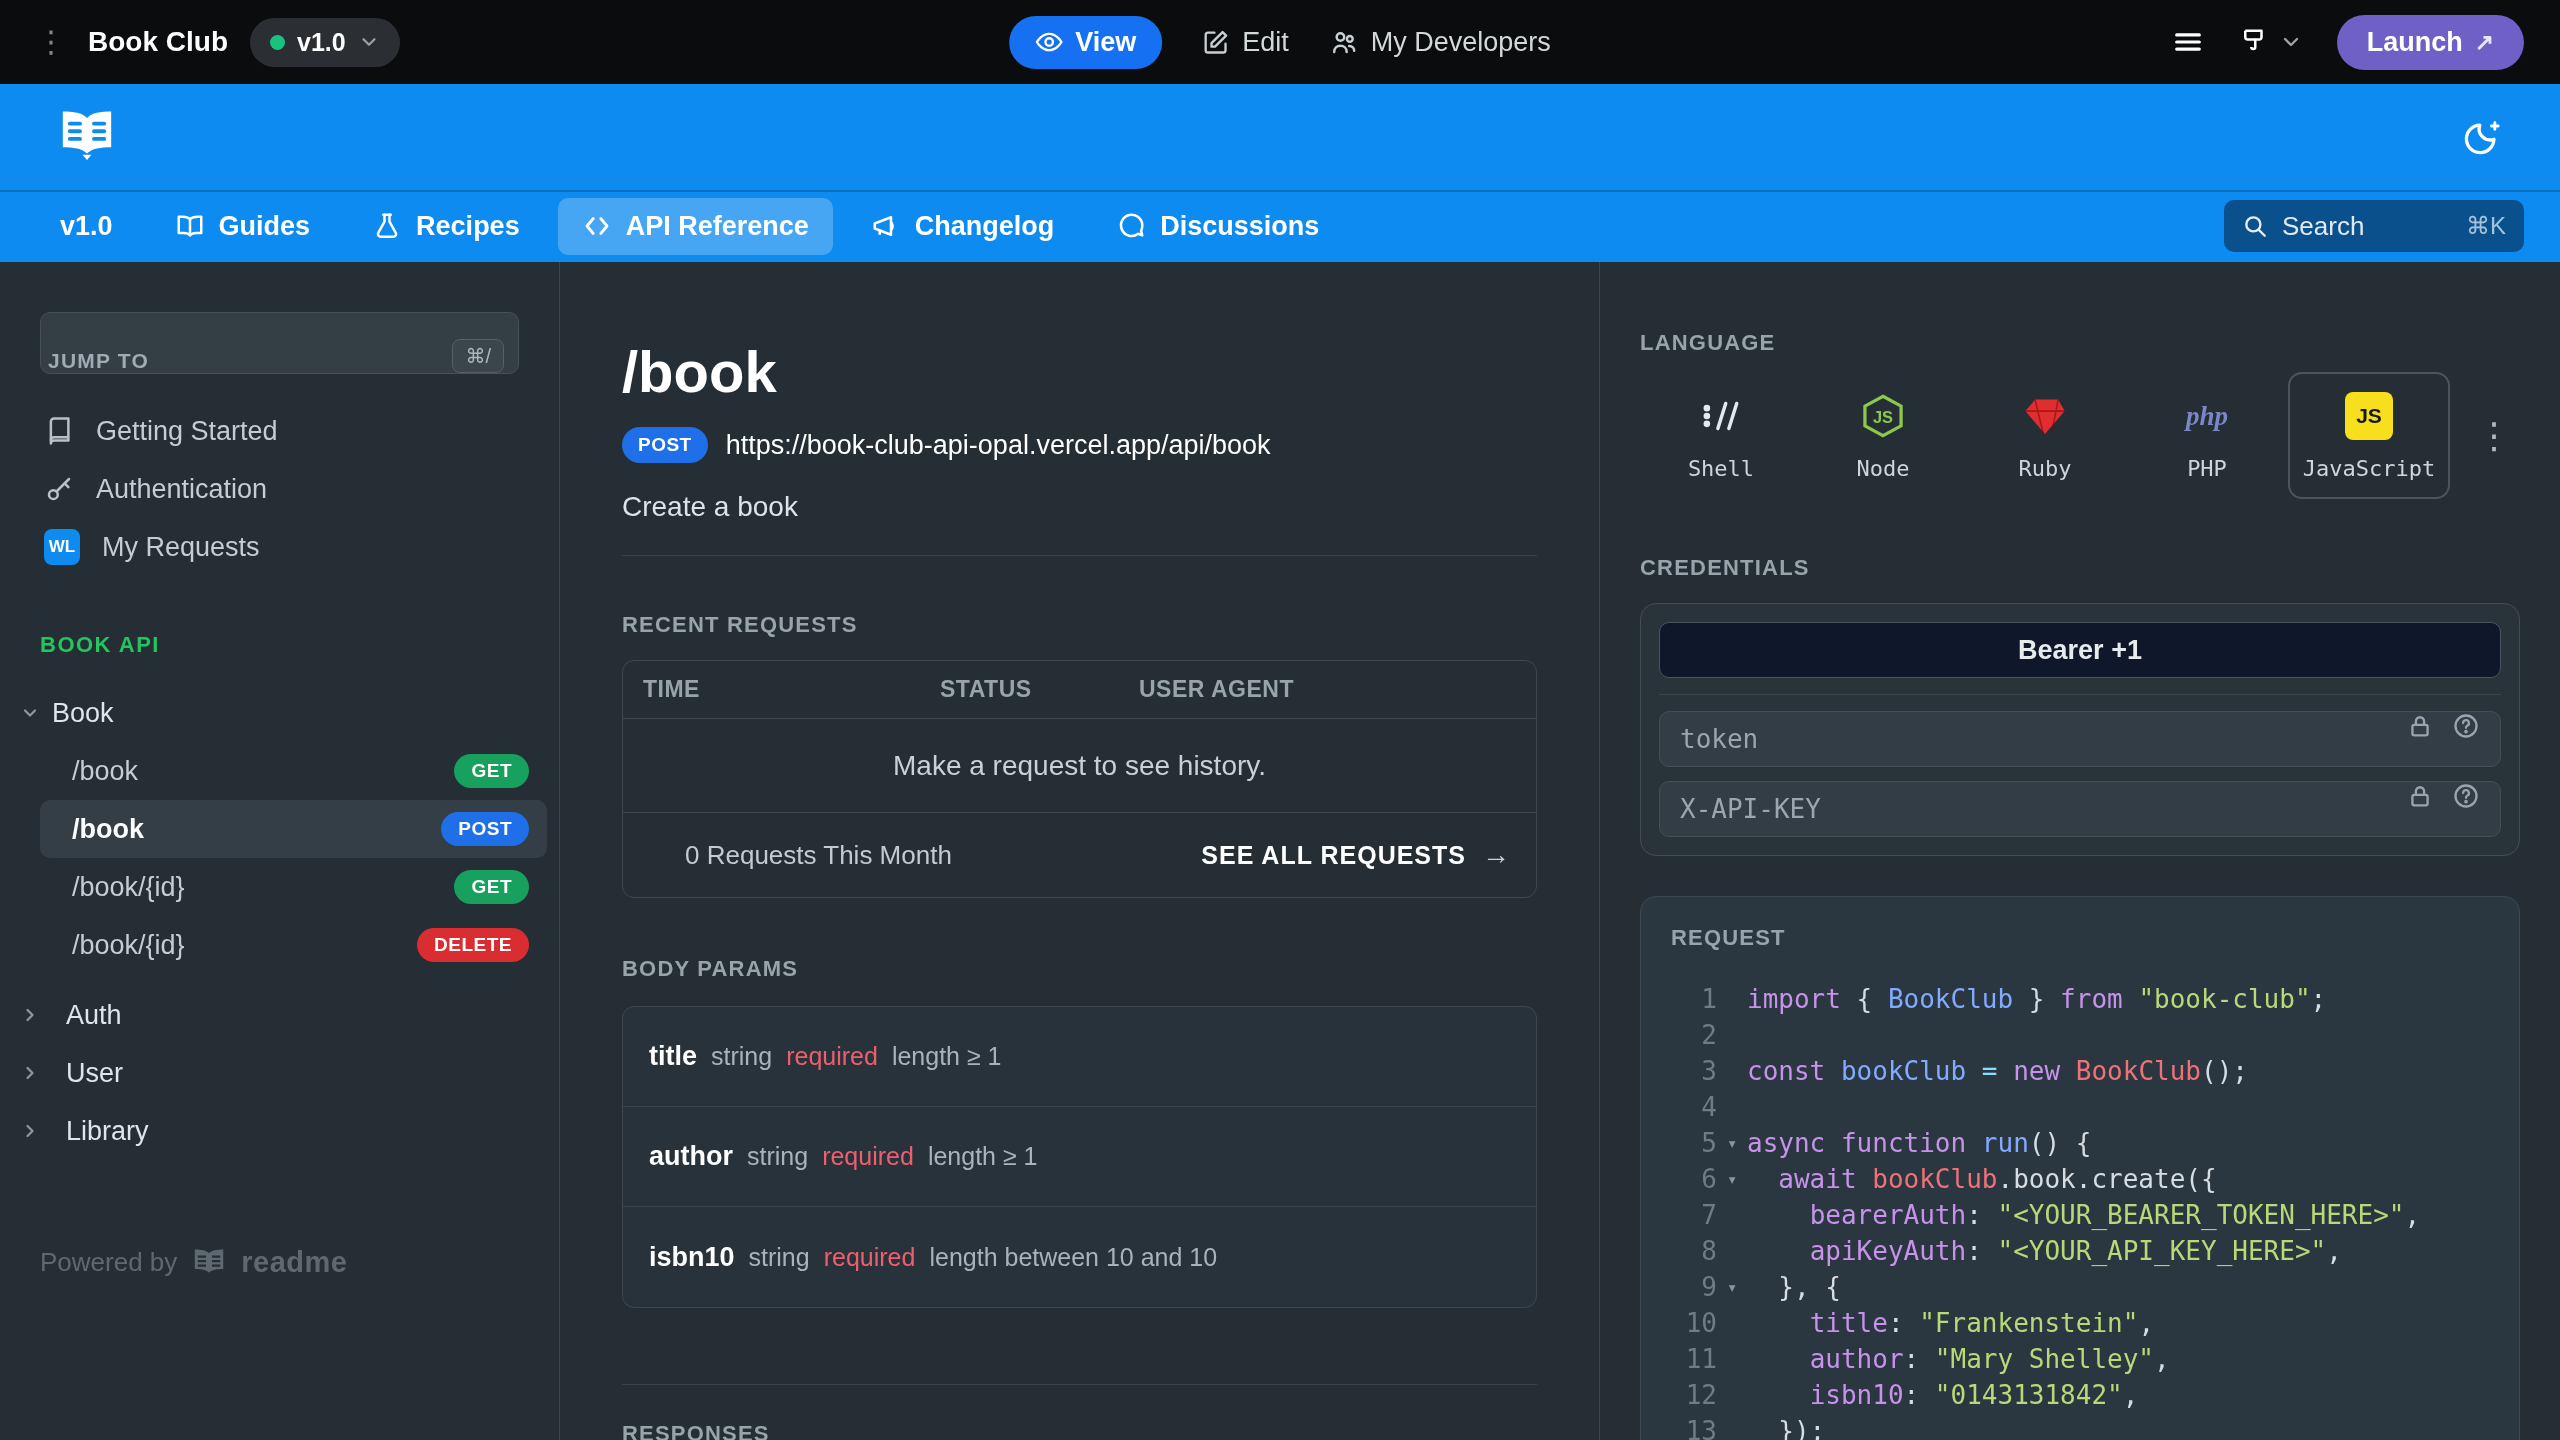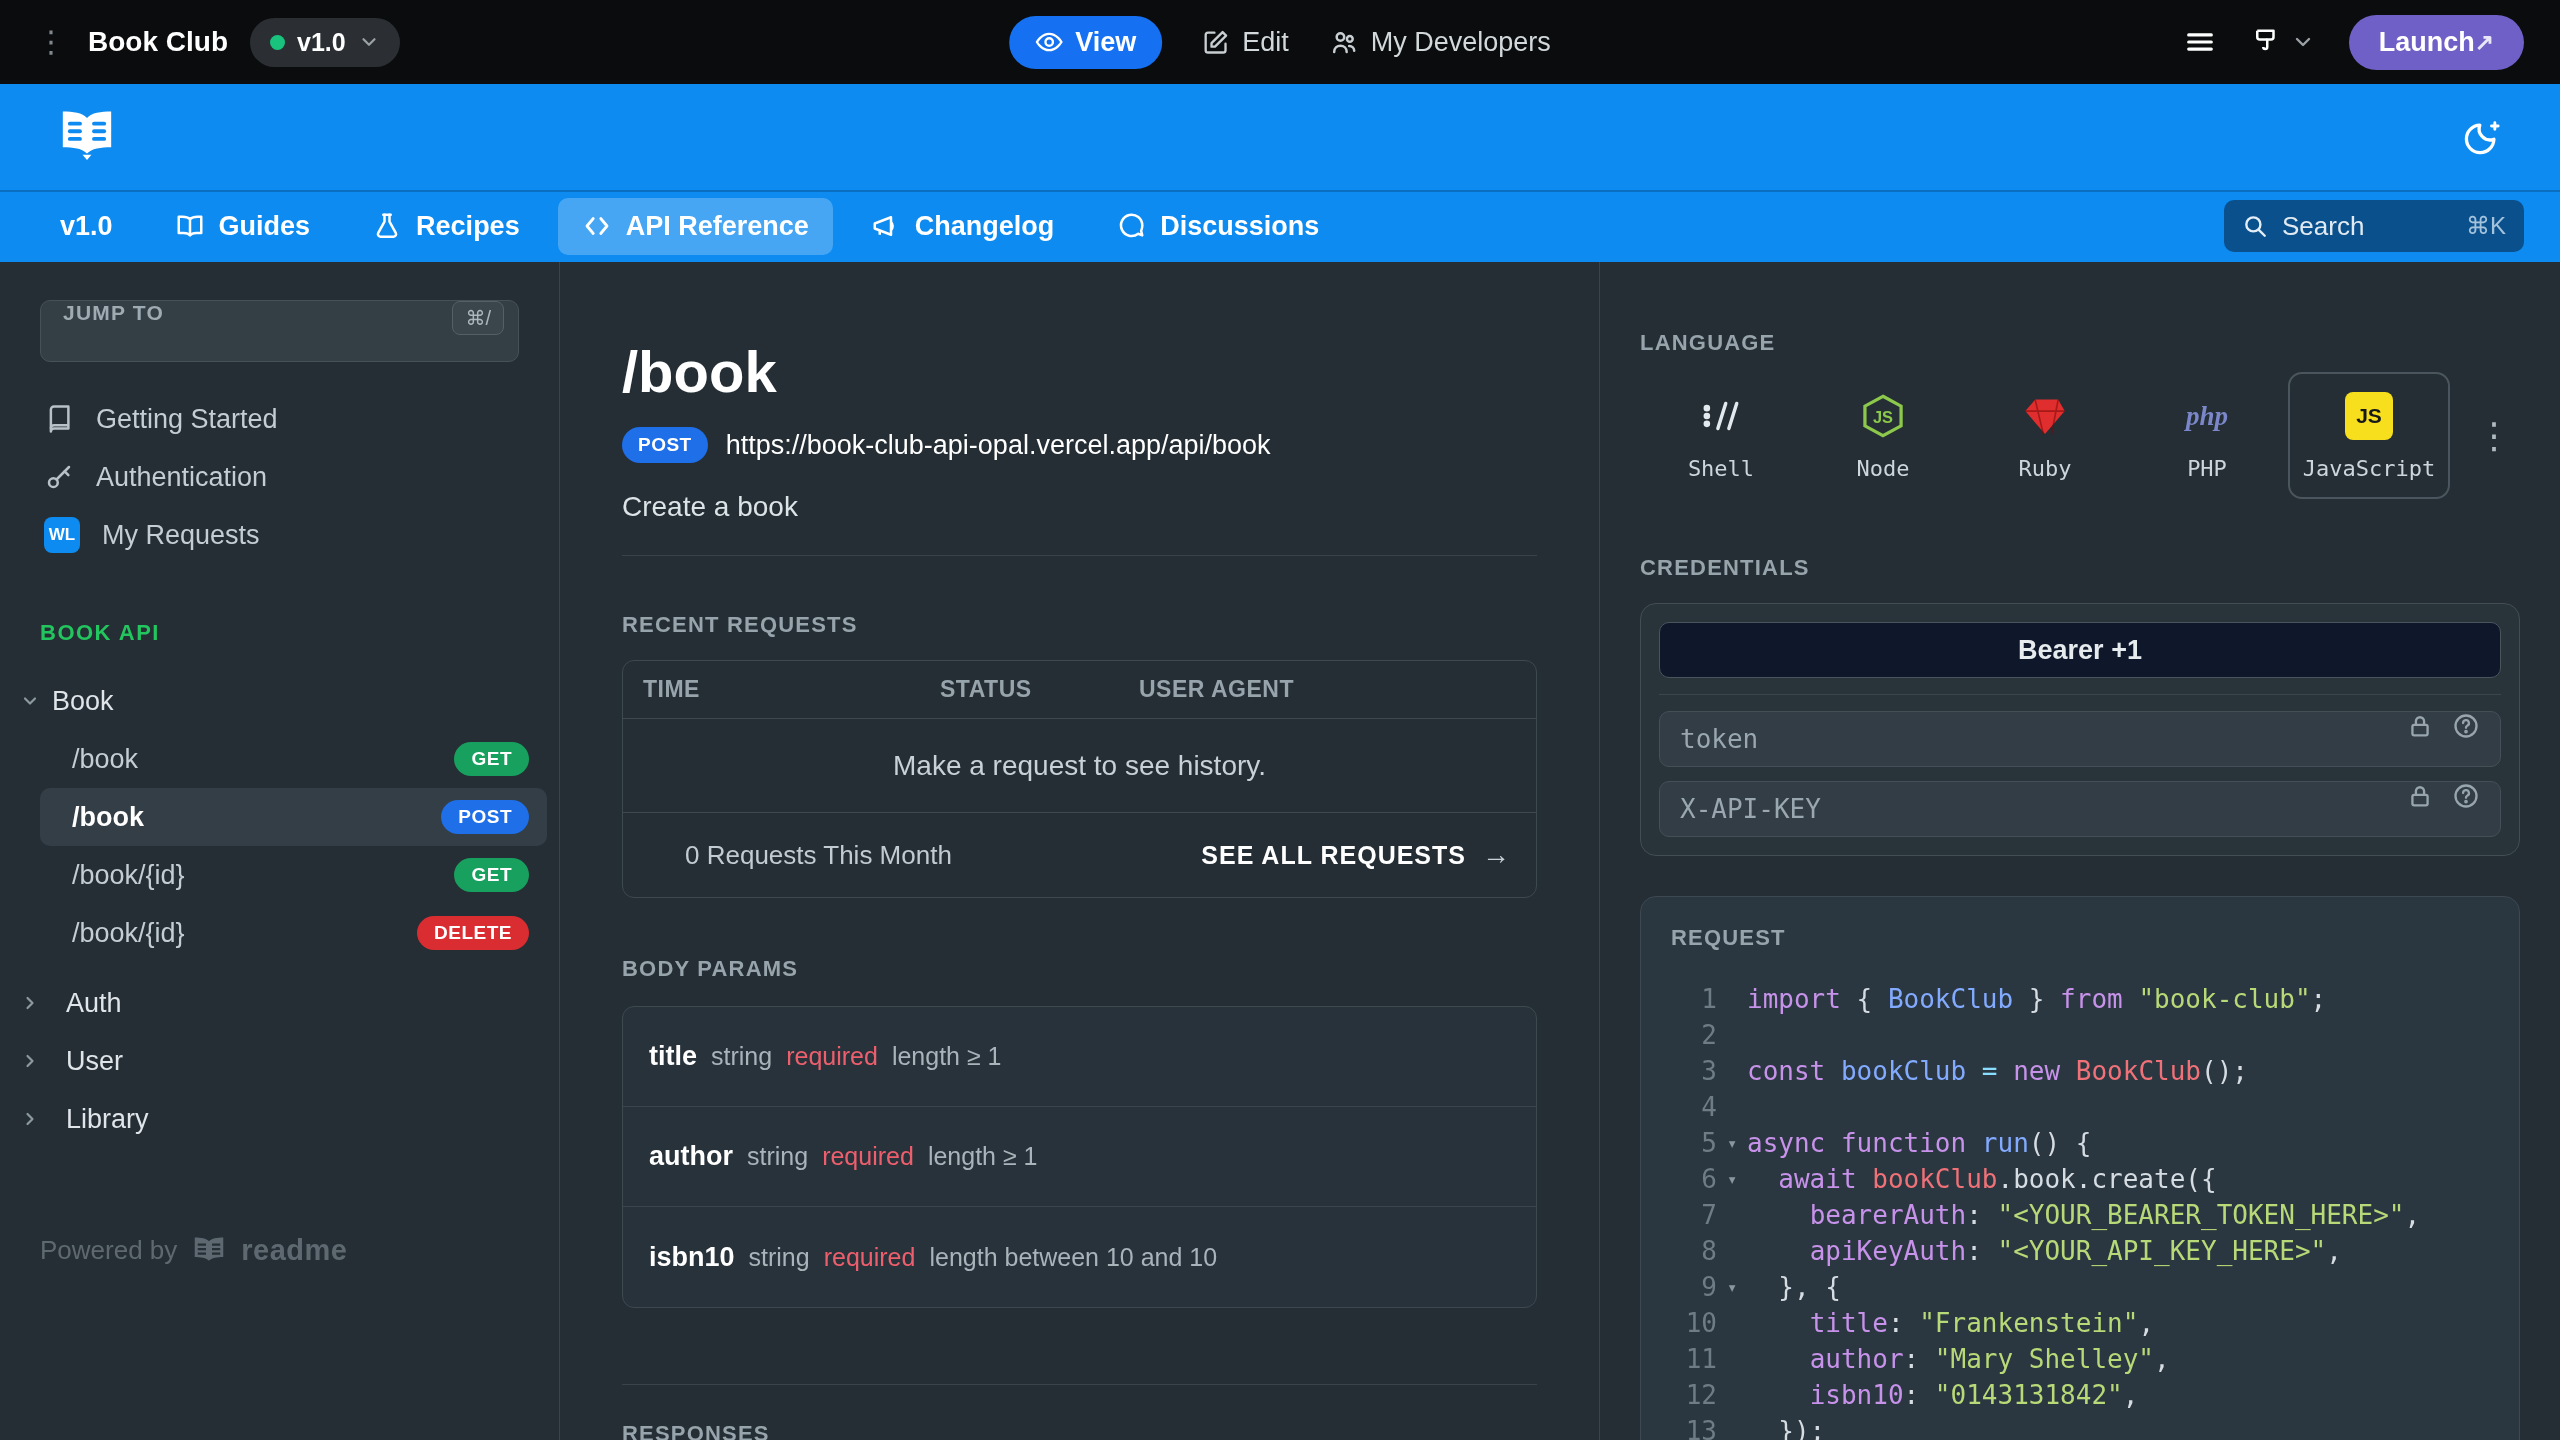--- a/index.html
+++ b/index.html
@@ -11,21 +11,21 @@
   .topbar-left { display:flex; align-items:center; gap:22px; }
   .kebab { color:#81888e; font-size:30px; line-height:1; letter-spacing:0; cursor:pointer; }
   .project-name { color:#fff; font-size:28px; font-weight:700; }
   .version-pill { display:flex; align-items:center; gap:12px; background:#2b2f33; border-radius:999px; padding:10px 20px; cursor:pointer; }
   .status-dot { width:15px; height:15px; border-radius:50%; background:#19c37d; }
   .version-pill span.vtext { color:#fff; font-size:25px; font-weight:700; }
   .topbar-center { position:absolute; left:50%; top:0; height:100%; transform:translateX(-50%); display:flex; align-items:center; gap:40px; }
   .view-pill { display:flex; align-items:center; gap:12px; background:#1571f1; color:#fff; border-radius:999px; padding:11px 26px; font-size:27px; font-weight:700; cursor:pointer; }
   .top-menu-item { display:flex; align-items:center; gap:12px; color:#d3d8db; font-size:27px; font-weight:500; cursor:pointer; }
   .topbar-right { margin-left:auto; display:flex; align-items:center; gap:34px; }
-  .launch-btn { display:flex; align-items:center; background:var(--launch-purple,#6e60c6); color:#fff; border-radius:999px; padding:12px 30px; font-size:27px; font-weight:700; cursor:pointer; }
+  .launch-btn { display:flex; align-items:center; gap:12px; background:var(--launch-purple,#6e60c6); color:#fff; border-radius:999px; padding:12px 30px; font-size:27px; font-weight:700; cursor:pointer; }
   .launch-arrow { font-size:23px; color:rgba(255,255,255,.85); }
   .brush-group { display:flex; align-items:center; gap:10px; cursor:pointer; }
 
   
   .bluehead { height:106px; background:var(--accent-blue,#0d8bf0); display:flex; align-items:center; padding:0 56px; }
   .moon-wrap { margin-left:auto; cursor:pointer; display:flex; }
 
   
   .navbar { height:72px; background:var(--accent-blue,#0d8bf0); box-shadow:inset 0 2px 0 rgba(8,60,105,.35); display:flex; align-items:center; padding:0 36px; gap:14px; }
   .nav-item { display:flex; align-items:center; gap:14px; color:#fff; font-size:27px; font-weight:600; padding:13px 24px; border-radius:10px; cursor:pointer; white-space:nowrap; }
@@ -34,21 +34,21 @@
   .searchbox .stext { color:rgba(255,255,255,.88); font-size:26px; }
   .searchbox .skey { margin-left:auto; color:rgba(215,233,248,.75); font-size:24px; }
 
   
   .content { display:flex; height:1178px; }
   .sidebar { width:560px; border-right:1px solid #39444b; padding-top:38px; flex-shrink:0; }
   .main { width:1040px; border-right:1px solid #39444b; padding:76px 62px 0 62px; flex-shrink:0; }
   .panel { flex:1; padding:68px 40px 0 40px; }
 
   
-  .jumpbox { margin:0 40px; height:62px; background:#343e45; border:1px solid #465058; border-radius:10px; display:flex; align-items:flex-start; padding:0 14px 0 22px; cursor:pointer; }
+  .jumpbox { margin:12px 40px; height:62px; background:#343e45; border:1px solid #465058; border-radius:10px; display:flex; align-items:flex-end; padding:0 14px 0 7px; cursor:pointer; }
   .jumpbox .jlabel { color:#9fabb2; font-size:21px; font-weight:800; letter-spacing:1.2px; }
   .jumpbox .jkey { margin-left:auto; border:1px solid #565f66; background:#3b454c; border-radius:8px; padding:4px 12px; color:#aab6bd; font-size:20px; }
   .side-links { margin-top:28px; }
   .side-link { height:58px; display:flex; align-items:center; gap:22px; padding-left:44px; color:#c3cdd3; font-size:27px; cursor:pointer; }
   .wl-badge { width:36px; height:36px; border-radius:8px; background:var(--accent-blue,#0d8bf0); color:#fff; font-size:17px; font-weight:800; display:flex; align-items:center; justify-content:center; }
   .side-section { margin:56px 0 0 40px; color:#22c55e; font-size:22px; font-weight:700; letter-spacing:1.5px; }
   .tree { margin-top:26px; }
   .tree-parent { height:58px; display:flex; align-items:center; gap:12px; padding-left:20px; color:#dfe5e9; font-size:27px; font-weight:500; cursor:pointer; }
   .ep { height:58px; display:flex; align-items:center; padding:0 30px 0 72px; color:#c3cdd3; font-size:27px; cursor:pointer; }
   .ep .pill { margin-left:auto;text-align:right; }

